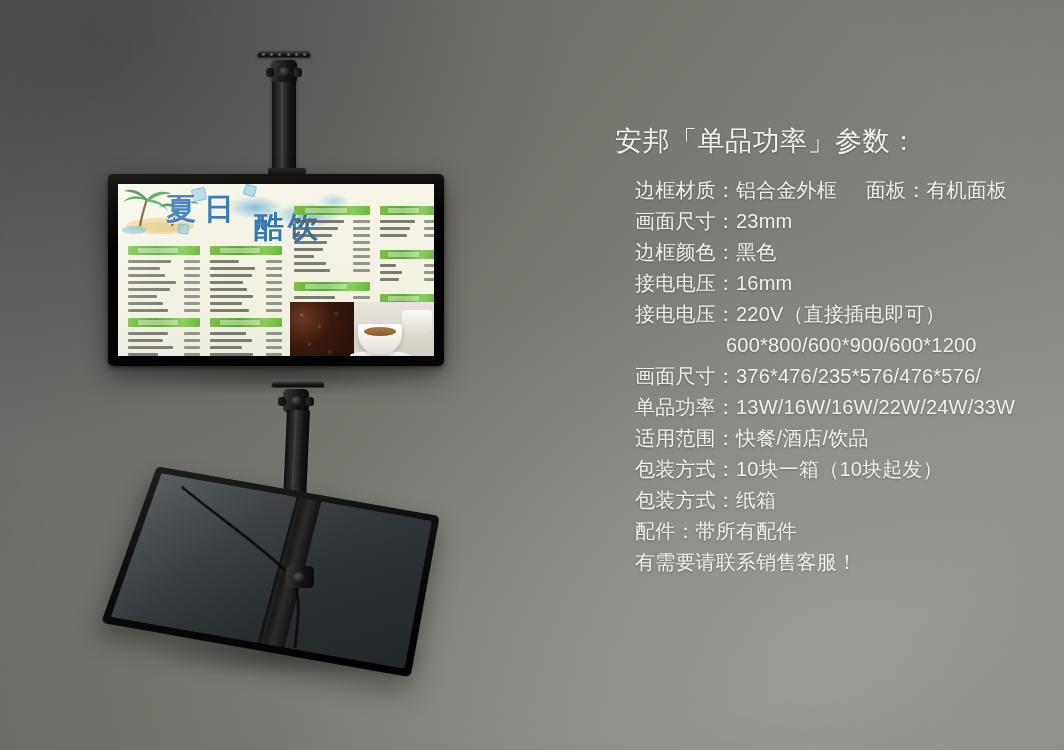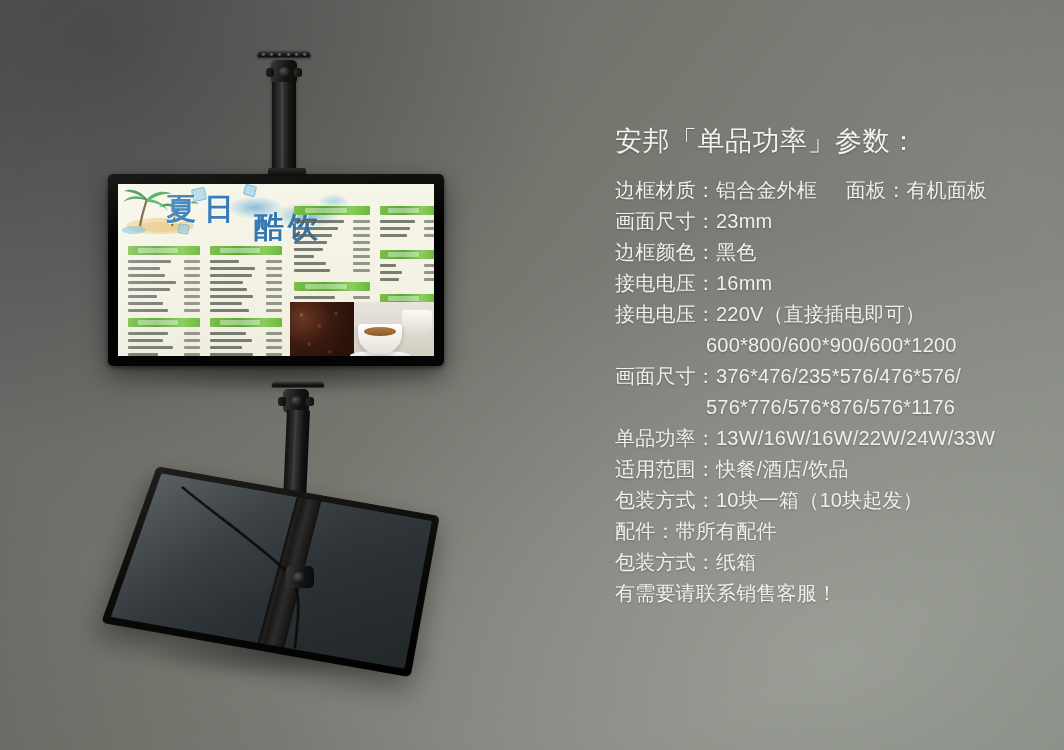--- a/index.html
+++ b/index.html
@@ -21,21 +21,21 @@
     background:radial-gradient(ellipse 1100px 820px at 50% 46%, rgba(0,0,0,0) 48%, rgba(0,0,0,.16) 100%);}
 
   
   .specs{position:absolute;left:615px;top:124px;width:440px;}
   .spec-title{
     font-size:27px;line-height:34px;color:#f2f2ef;letter-spacing:.5px;
     margin-bottom:17px;text-shadow:0 1px 2px rgba(0,0,0,.28);
   }
   .spec-line{
     font-size:20px;line-height:31px;color:#f0f0ec;letter-spacing:.2px;
-    white-space:pre;text-shadow:0 1px 2px rgba(0,0,0,.26);
+    white-space:pre;text-shadow:0 1px 2px rgba(0,0,0,.26);margin-left:20px;
   }
   .spec-line.cont{padding-left:91px;}
   .ceil-plate{position:absolute;left:258px;top:50px;width:52px;height:8px;
     background:linear-gradient(180deg,#4c4a49,#1b1a19 55%,#0d0d0c);
     border-radius:2px;transform:perspective(60px) rotateX(34deg);
     box-shadow:0 1px 3px rgba(0,0,0,.5);}
   .ceil-plate .holes{position:absolute;inset:1px 4px;display:flex;justify-content:space-between;align-items:center;}
   .ceil-plate .holes i{width:3px;height:3px;border-radius:50%;background:#6e6c6a;display:block;}
   .knuckle{position:absolute;width:26px;height:24px;left:271px;top:60px;
     background:linear-gradient(100deg,#3c3a39,#141413 60%,#0a0a09);
@@ -456,23 +456,22 @@
   <div class="specs">
     <div class="spec-title">安邦「单品功率」参数：</div>
     <div id="spec-lines">
         <div class="spec-line">边框材质：铝合金外框     面板：有机面板</div>
         <div class="spec-line">画面尺寸：23mm</div>
         <div class="spec-line">边框颜色：黑色</div>
         <div class="spec-line">接电电压：16mm</div>
         <div class="spec-line">接电电压：220V（直接插电即可）</div>
         <div class="spec-line cont">600*800/600*900/600*1200</div>
         <div class="spec-line">画面尺寸：376*476/235*576/476*576/</div>
-        <div class="spec-line cont">576*776/576*876/576*1176</div>
         <div class="spec-line">单品功率：13W/16W/16W/22W/24W/33W</div>
         <div class="spec-line">适用范围：快餐/酒店/饮品</div>
         <div class="spec-line">包装方式：10块一箱（10块起发）</div>
+        <div class="spec-line">包装方式：纸箱</div>
         <div class="spec-line">配件：带所有配件</div>
-        <div class="spec-line">包装方式：纸箱</div>
         <div class="spec-line">有需要请联系销售客服！</div>
       </div>
   </div>
 
 </div>
 
 </body></html>

